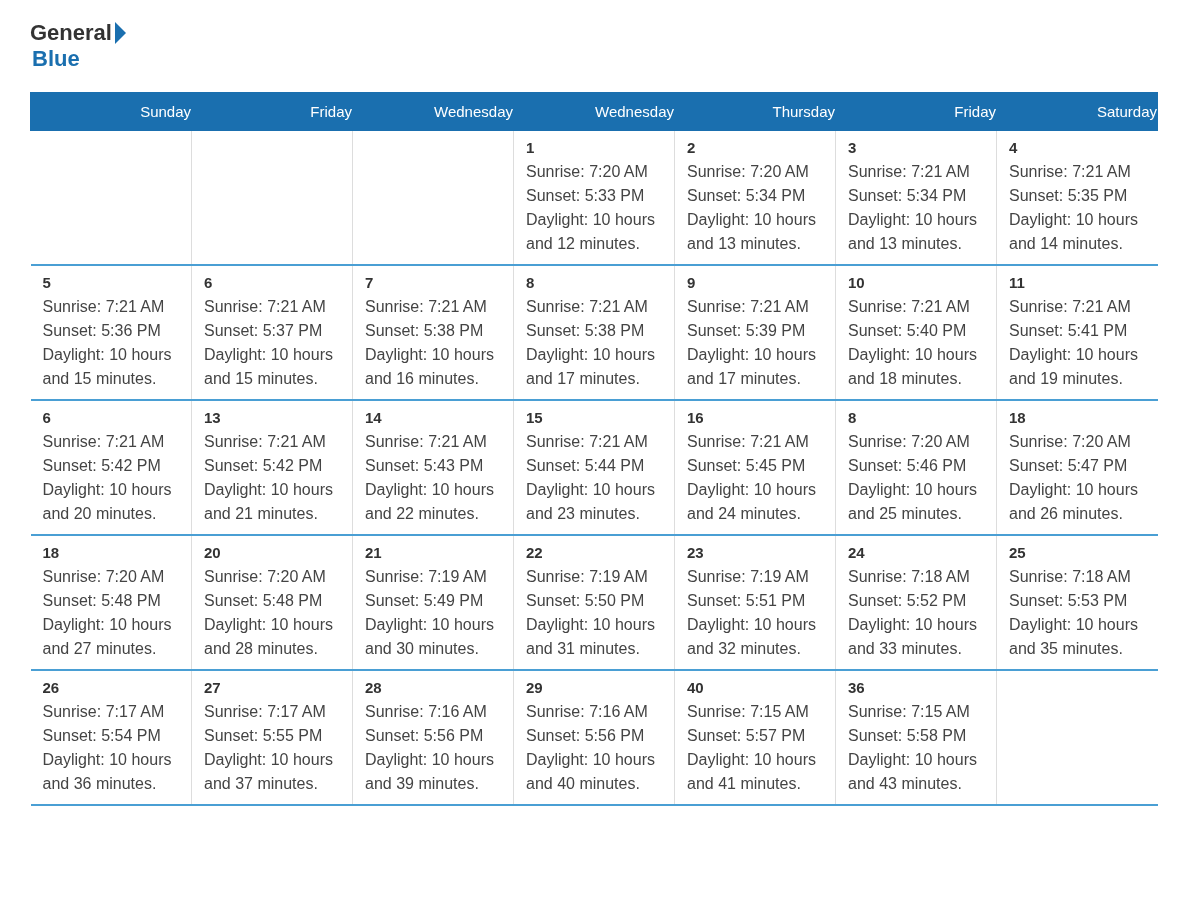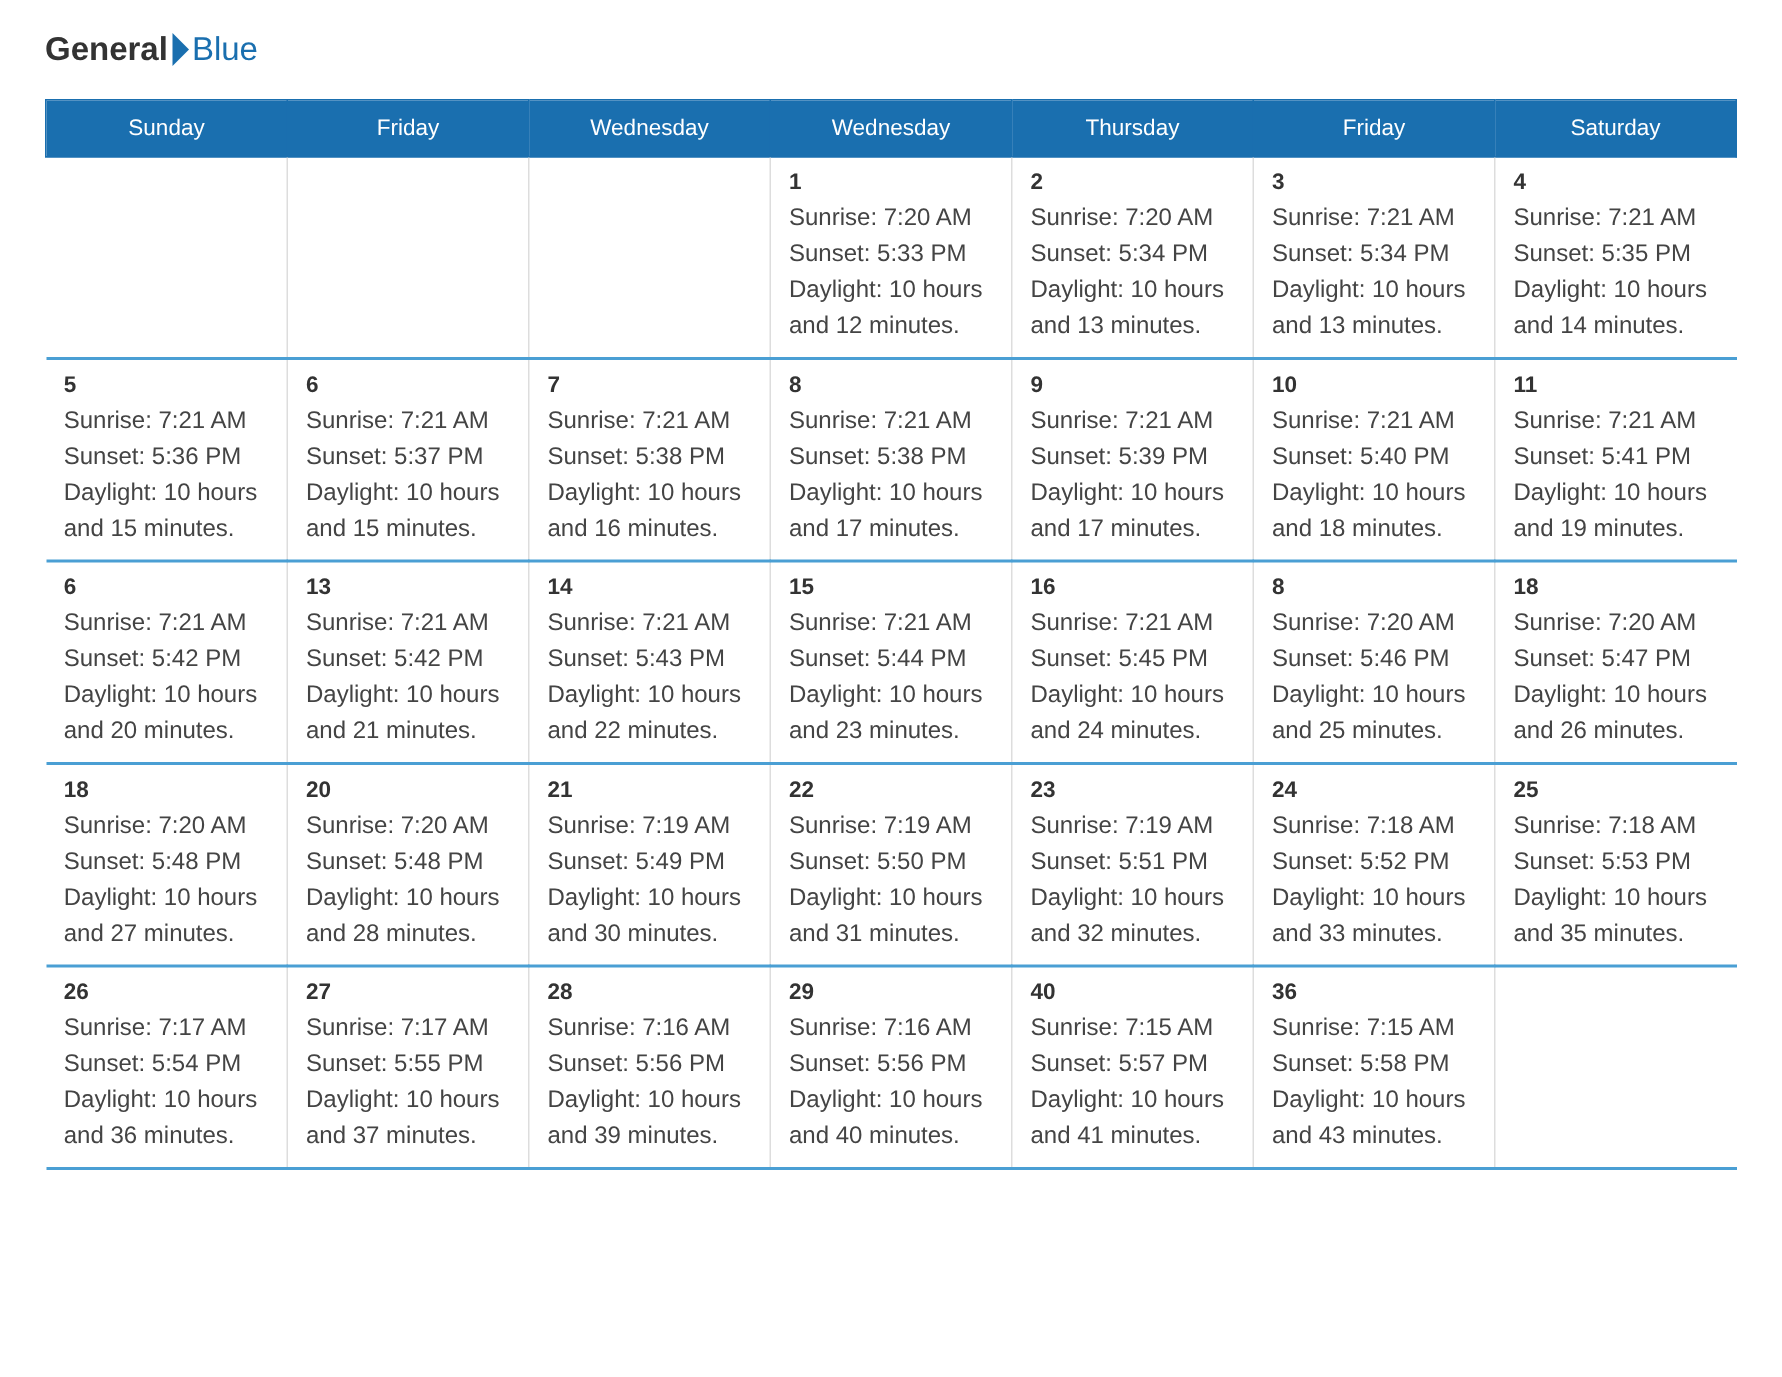--- a/index.html
+++ b/index.html
@@ -11,21 +11,21 @@
       padding: 20px 30px;
     }
     .header {
       display: flex;
       justify-content: space-between;
       align-items: flex-start;
       margin-bottom: 20px;
     }
     .logo {
       display: flex;
-      flex-direction: row;
+      flex-direction: column;
       align-items: flex-start;
     }
     .title-section {
       text-align: right;
     }
     .month-title {
       font-size: 52px;
       font-weight: bold;
       color: #333;
       line-height: 1.1;
@@ -39,22 +39,22 @@
       width: 100%;
       border-collapse: collapse;
     }
     thead tr {
       background-color: #1a6faf;
     }
     thead th {
       color: #fff;
       font-size: 15px;
       font-weight: normal;
-      padding: 10px 24px;
-      text-align: center;
+      padding: 10px 0;
+      text-align: right;
       border: 1px solid #1a6faf;
     }
     tbody tr {
       border-bottom: 2px solid #4a9fd4;
     }
     tbody td {
       vertical-align: top;
       padding: 8px 12px;
       font-size: 12.5px;
       color: #333;
@@ -81,21 +81,21 @@
 </head>
 <body>
 
 <div class="header">
   <div class="logo">
   <div style="display:flex;align-items:center;">
     <span style="font-size:22px;font-weight:bold;color:#333;">General</span>
     <span style="display:inline-block;width:0;height:0;border-left:11px solid #1a6faf;border-top:11px solid transparent;border-bottom:11px solid transparent;margin-left:3px;"></span>
   </div>
   <div>
-    <span style="font-size:22px;font-weight:normal;color:#1a6faf;margin-left:2px;">Blue</span>
+    <span style="font-size:22px;font-weight:bold;color:#1a6faf;margin-left:2px;">Blue</span>
   </div>
 </div>
   <div class="title-section">
     <div class="month-title"></div>
     <div class="location"></div>
   </div>
 </div>
 
 <table>
   <thead>

